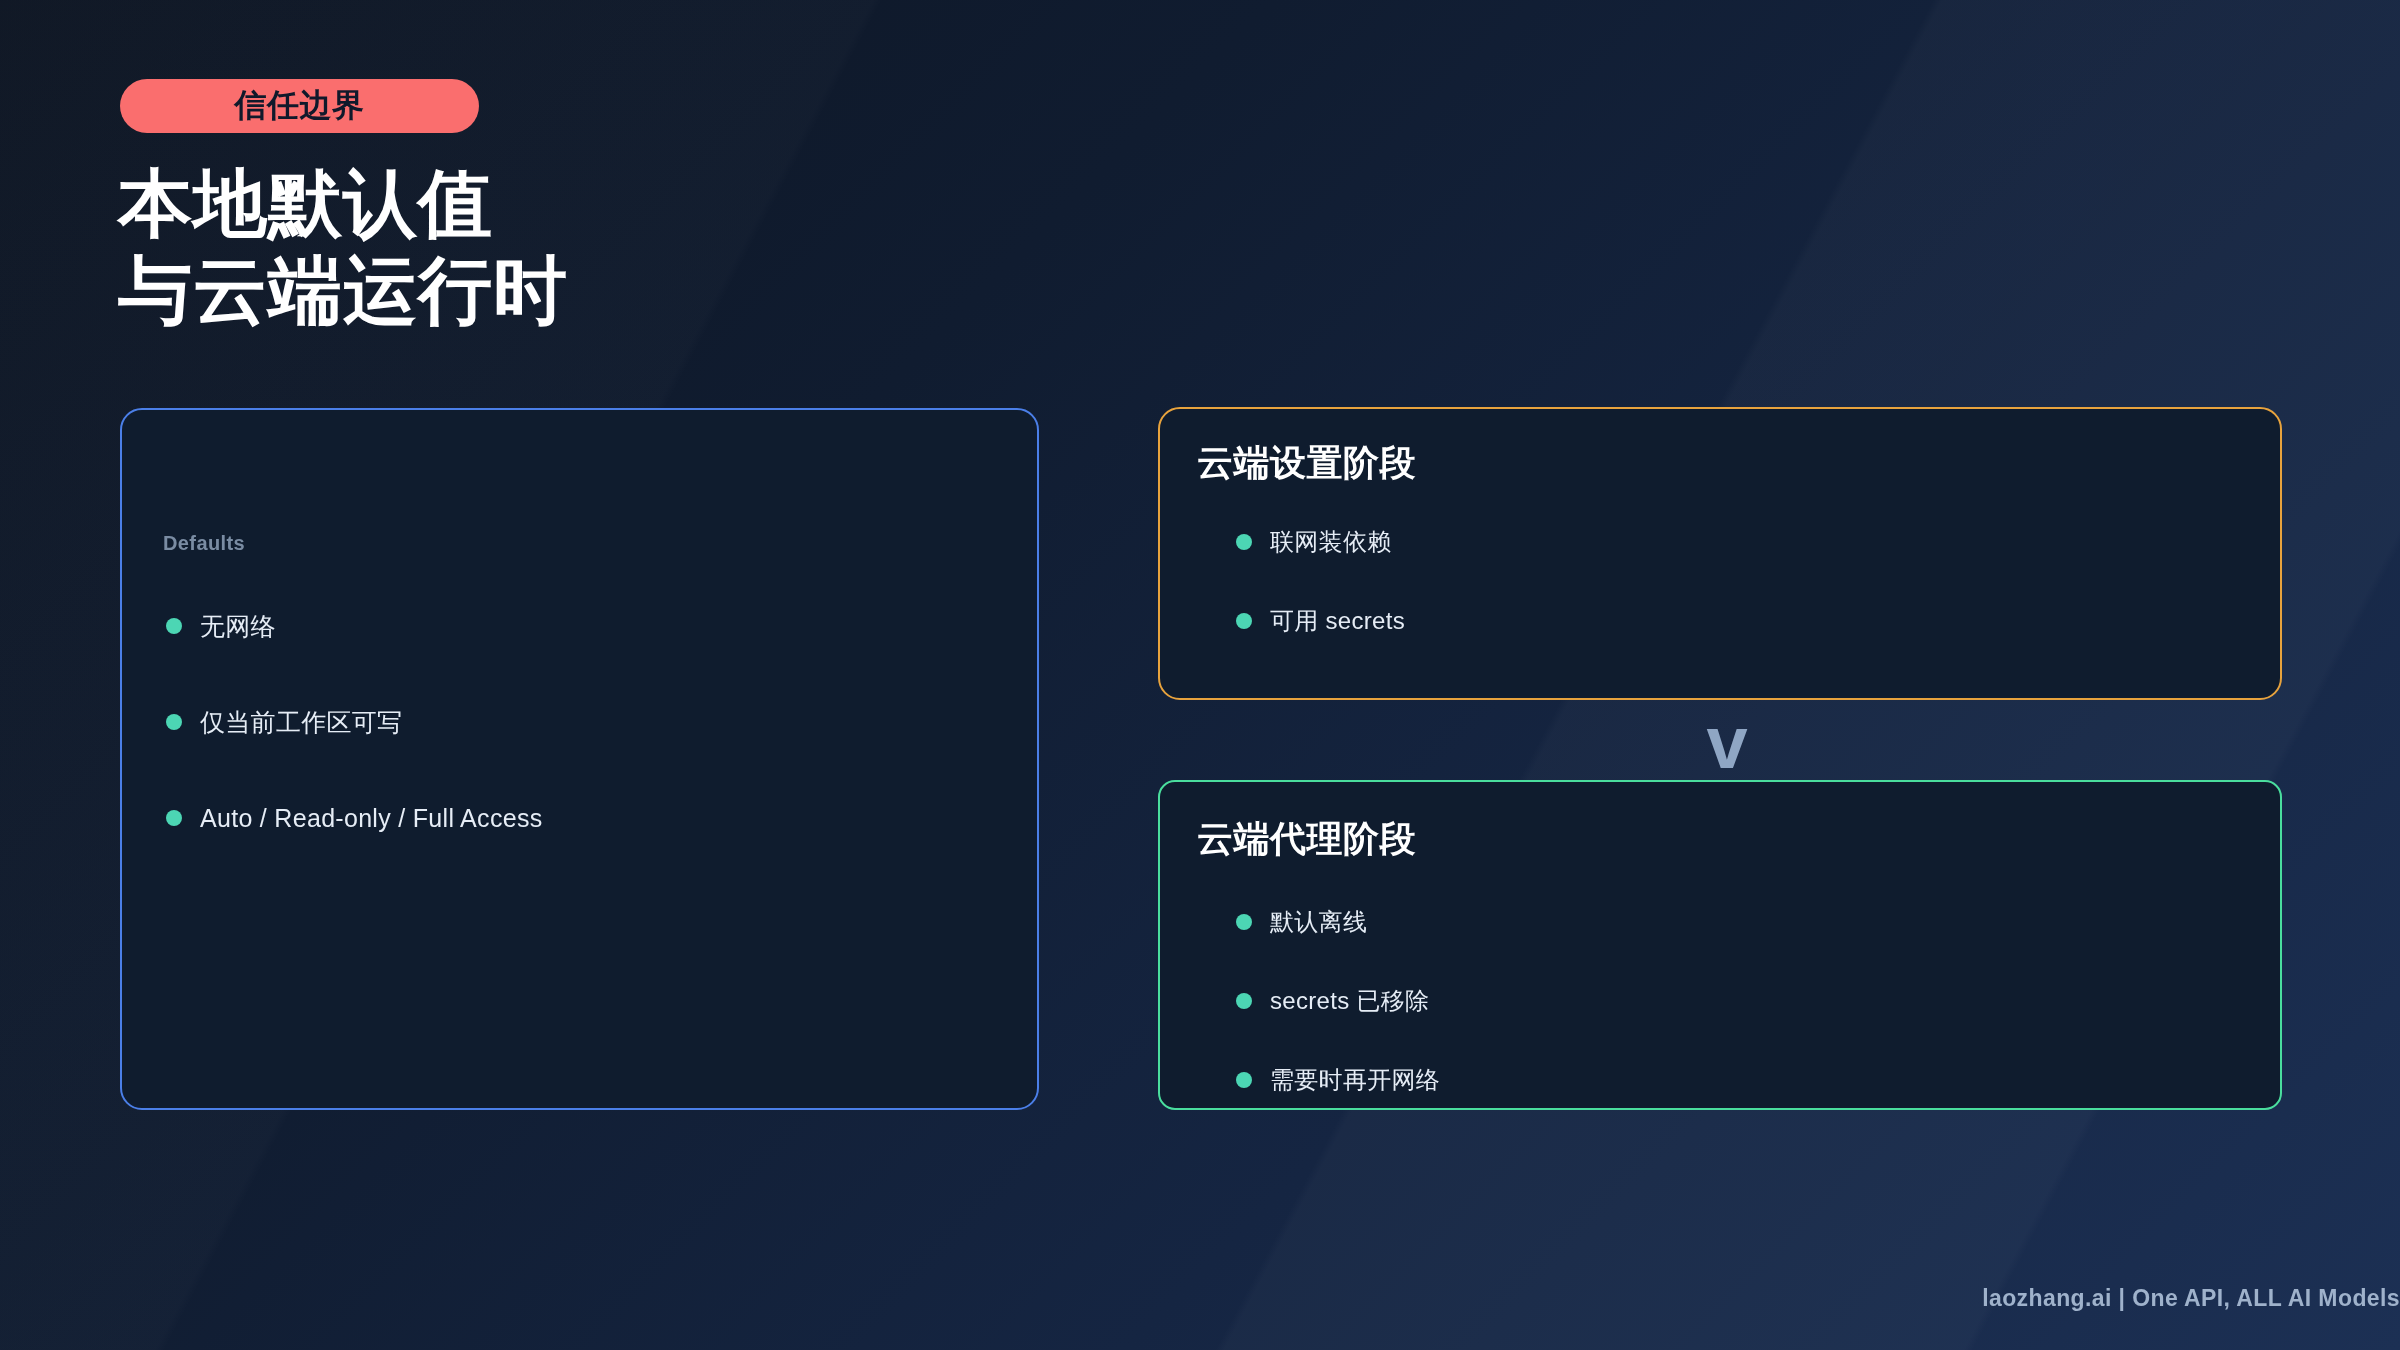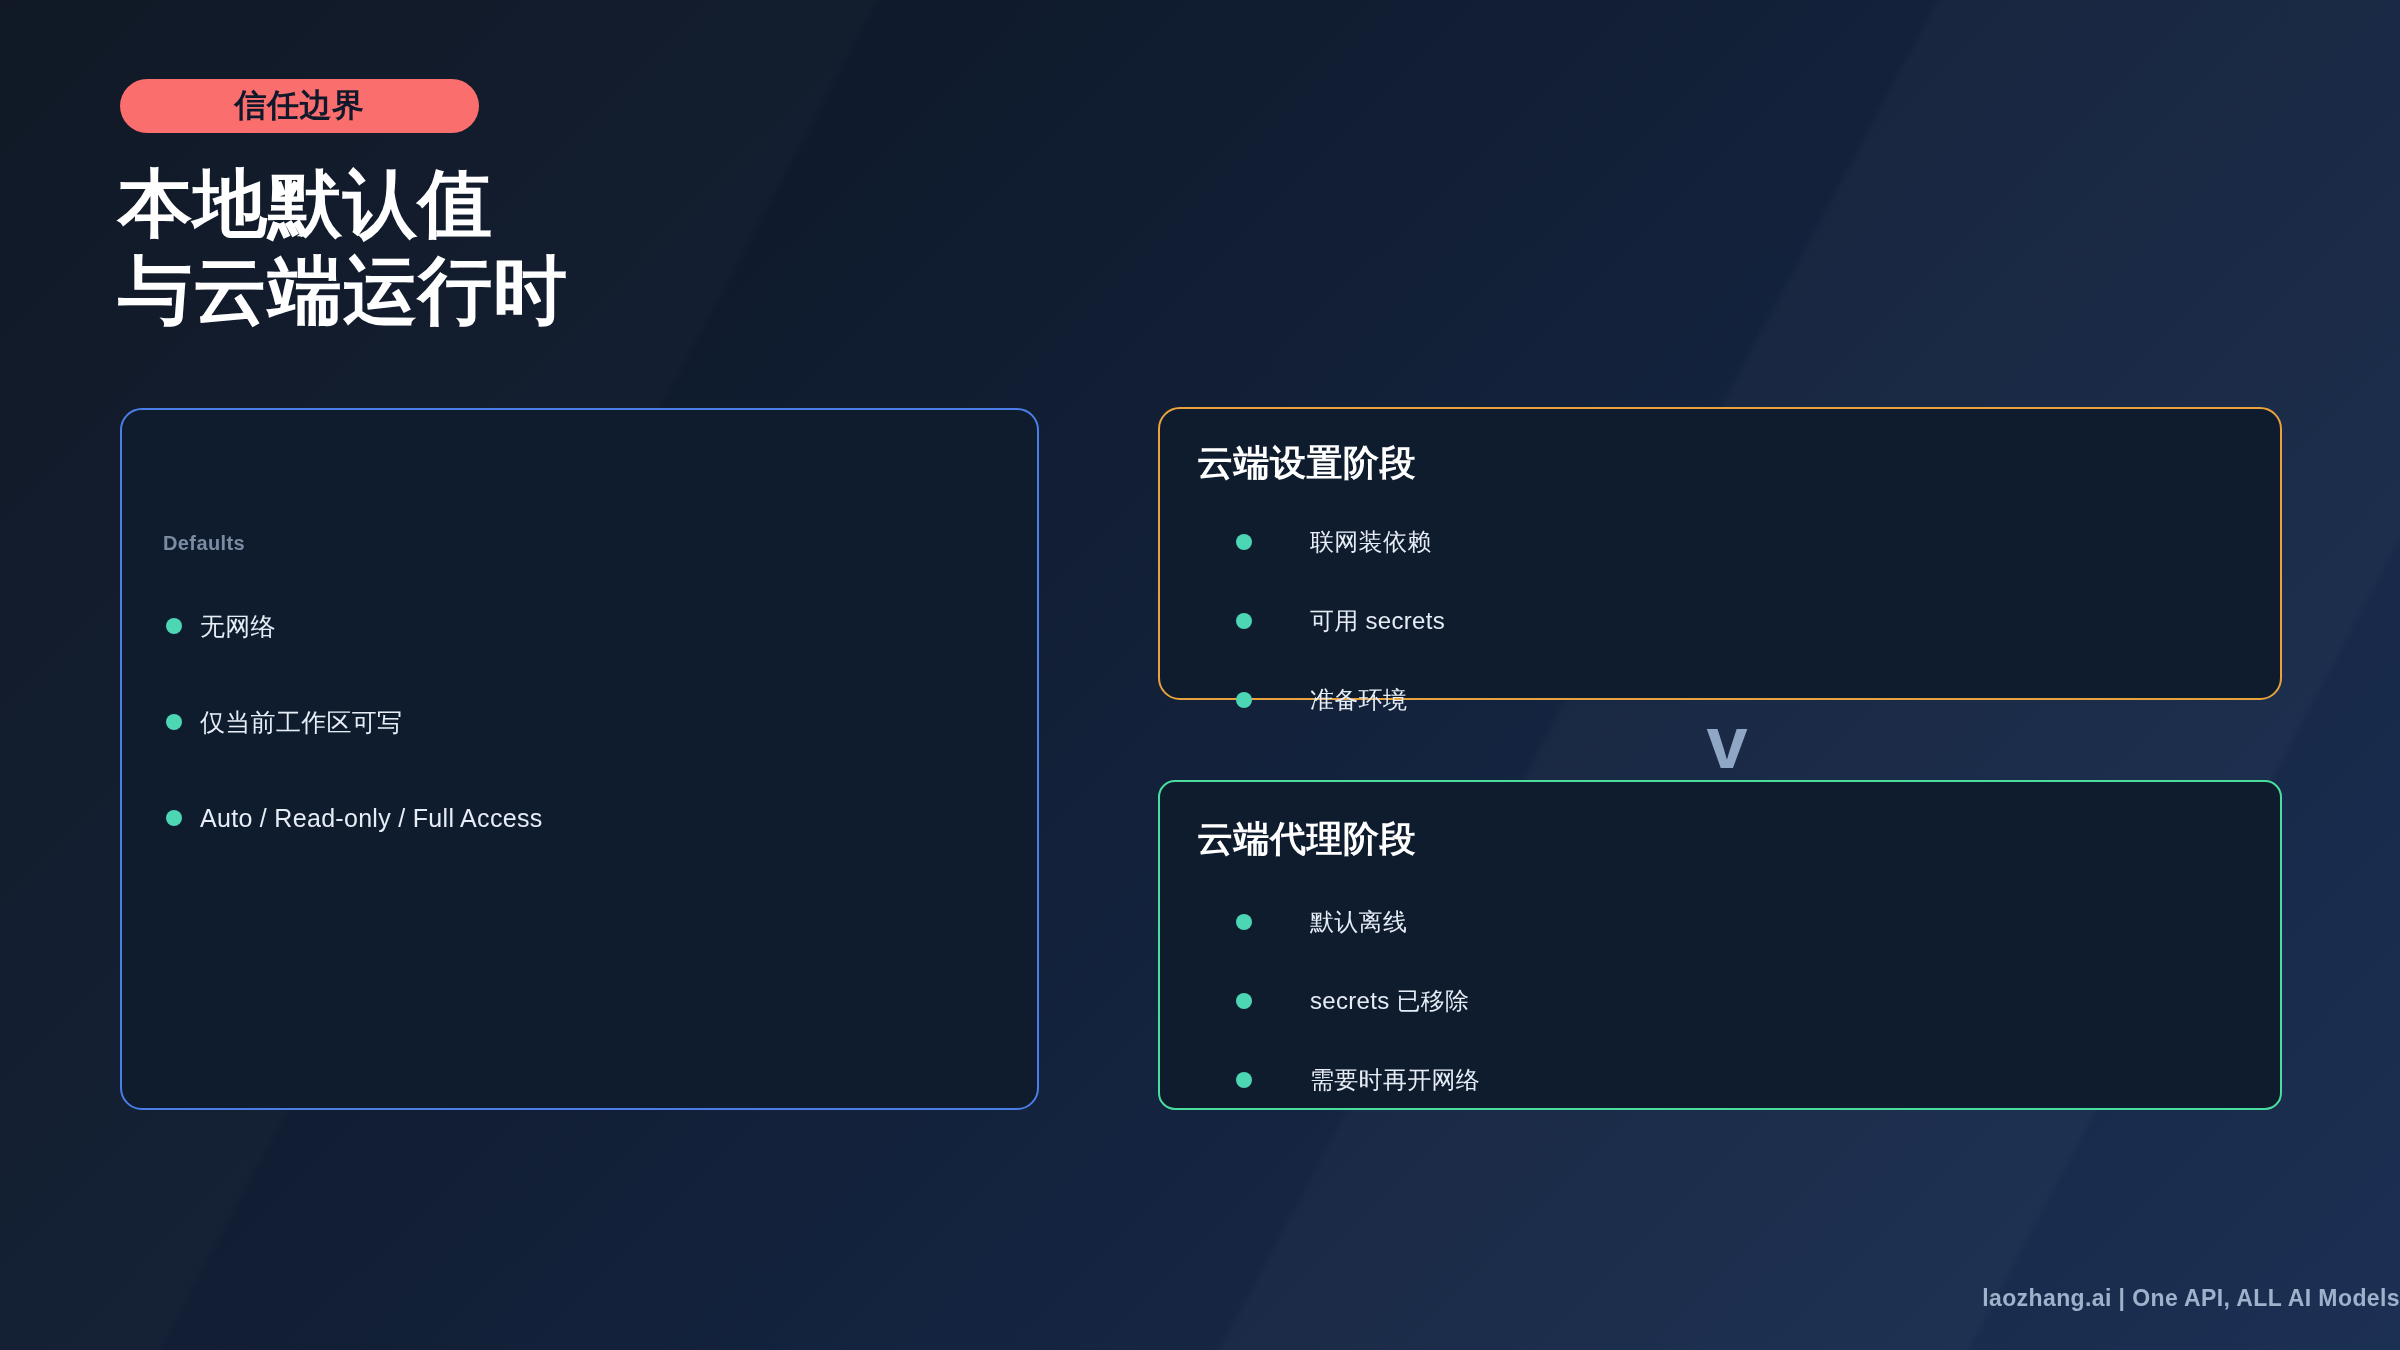--- a/index.html
+++ b/index.html
@@ -128,21 +128,21 @@
     flex:0 0 16px;
   }
   .bullet-text {
     color:#e6edf6;
     font-size:25px;
     font-weight:500;
     letter-spacing:0.3px;
     white-space:nowrap;
   }
   .card.setup .bullet-text,
-  .card.agent .bullet-text { font-size:24px;margin-left:40px; }
+  .card.agent .bullet-text { font-size:24px; }
 
   
   .connector {
     position:absolute;
     left:1692px; top:706px;
     width:70px; height:74px;
     display:flex; align-items:center; justify-content:center;
     color:#8fa6c4;
     font-size:74px;
     font-weight:800;
@@ -205,24 +205,20 @@
 
       <ul class="bullets">
         <li class="bullet">
           <span class="bullet-dot"></span>
           <span class="bullet-text">联网装依赖</span>
         </li>
         <li class="bullet">
           <span class="bullet-dot"></span>
           <span class="bullet-text">可用 secrets</span>
         </li>
-        <li class="bullet">
-          <span class="bullet-dot"></span>
-          <span class="bullet-text">准备环境</span>
-        </li>
       </ul>
 
     </div>
   </section>
 
   <div class="connector">
     <span>v</span>
   </div>
 
   <section class="card agent">

